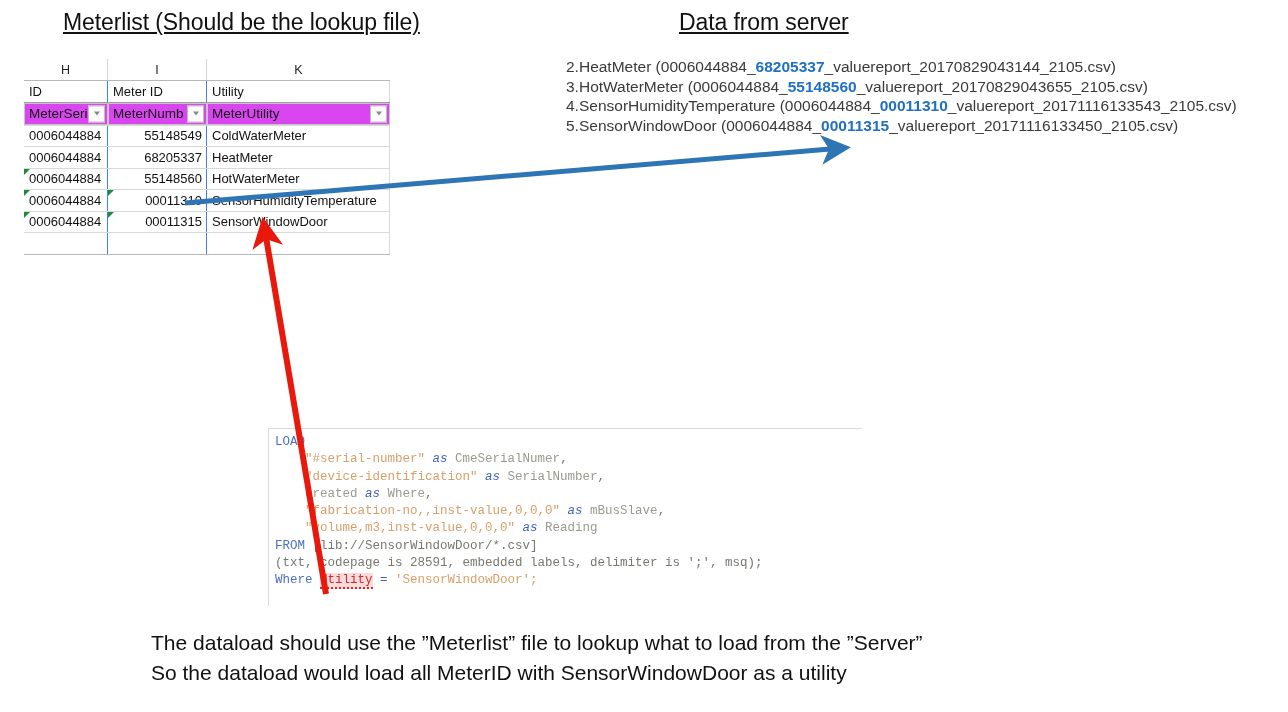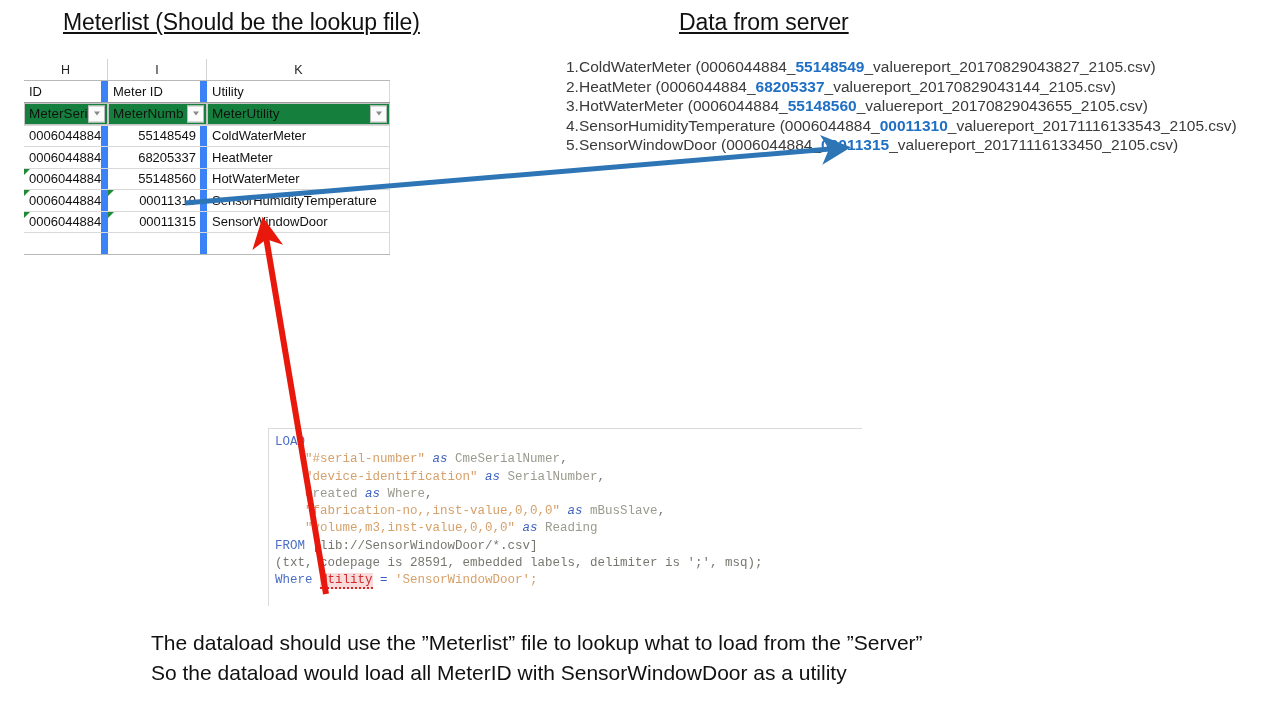--- a/index.html
+++ b/index.html
@@ -64,34 +64,34 @@
   }
   .xl-row.headerrow { border-bottom: 1px solid #9b9b9b; }
   .xl-row.filterrow { border-bottom: 1px solid #d9d9d9; }
   .xl-row.lastrow  { border-bottom: 1px solid #b8b8b8; }
 
   .xl-cell {
     box-sizing: border-box;
     padding: 0 5px;
     display: flex;
     align-items: center;
-    border-right: 7px solid #3b82f6;
+    border-right: 1px solid #3b82f6;
     position: relative;
     overflow: hidden;
     white-space: nowrap;
     font-size: 13px;
     color: #111;
   }
   .xl-cell.col-k { border-right: 1px solid #d9d9d9; }
   .xl-cell.num { justify-content: flex-end; padding-right: 4px; }
 
   .filter-cell {
     box-sizing: border-box;
     border: 1px solid #c6c6c6;
-    background: #15803d;
+    background: #d946ef;
     display: flex;
     align-items: center;
     padding-left: 4px;
     position: relative;
     overflow: hidden;
     white-space: nowrap;
     font-size: 13.5px;
     color: #111;
   }
   .filter-btn {
@@ -252,21 +252,20 @@
     </div>
 
   <div class="xl-row lastrow">
     <div class="xl-cell col-h"></div>
     <div class="xl-cell col-i"></div>
     <div class="xl-cell col-k"></div>
   </div>
 </div>
 
 <div id="server-list">
-    <div class="li"><span class="sl-num">1.</span><span class="sl-name">ColdWaterMeter</span><span class="sl-name"> (0006044884_</span><span class="sl-id">55148549</span><span class="sl-name">_valuereport_20170829043827_2105.csv)</span></div>
     <div class="li"><span class="sl-num">2.</span><span class="sl-name">HeatMeter</span><span class="sl-name"> (0006044884_</span><span class="sl-id">68205337</span><span class="sl-name">_valuereport_20170829043144_2105.csv)</span></div>
     <div class="li"><span class="sl-num">3.</span><span class="sl-name">HotWaterMeter</span><span class="sl-name"> (0006044884_</span><span class="sl-id">55148560</span><span class="sl-name">_valuereport_20170829043655_2105.csv)</span></div>
     <div class="li"><span class="sl-num">4.</span><span class="sl-name">SensorHumidityTemperature</span><span class="sl-name"> (0006044884_</span><span class="sl-id">00011310</span><span class="sl-name">_valuereport_20171116133543_2105.csv)</span></div>
     <div class="li"><span class="sl-num">5.</span><span class="sl-name">SensorWindowDoor</span><span class="sl-name"> (0006044884_</span><span class="sl-id">00011315</span><span class="sl-name">_valuereport_20171116133450_2105.csv)</span></div>
   </div>
 
 <div id="code-block"><span class="kw">LOAD</span>
     <span class="str">"#serial-number"</span> <span class="kw2">as</span> <span class="ident">CmeSerialNumer</span><span class="plain">,</span>
     <span class="str">"device-identification"</span> <span class="kw2">as</span> <span class="ident">SerialNumber</span><span class="plain">,</span>
     <span class="ident">created</span> <span class="kw2">as</span> <span class="ident">Where</span><span class="plain">,</span>

